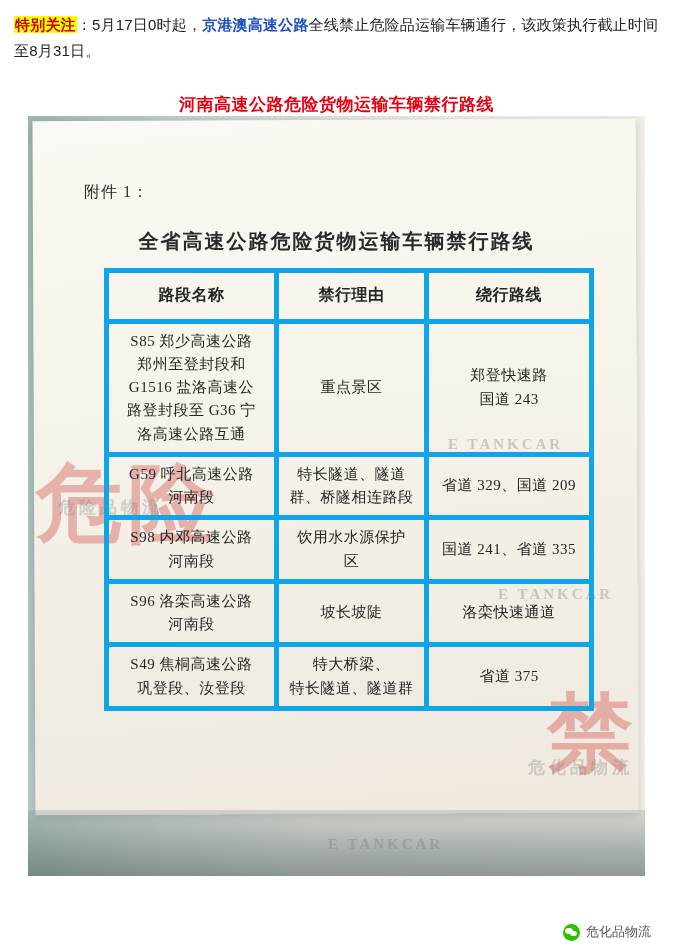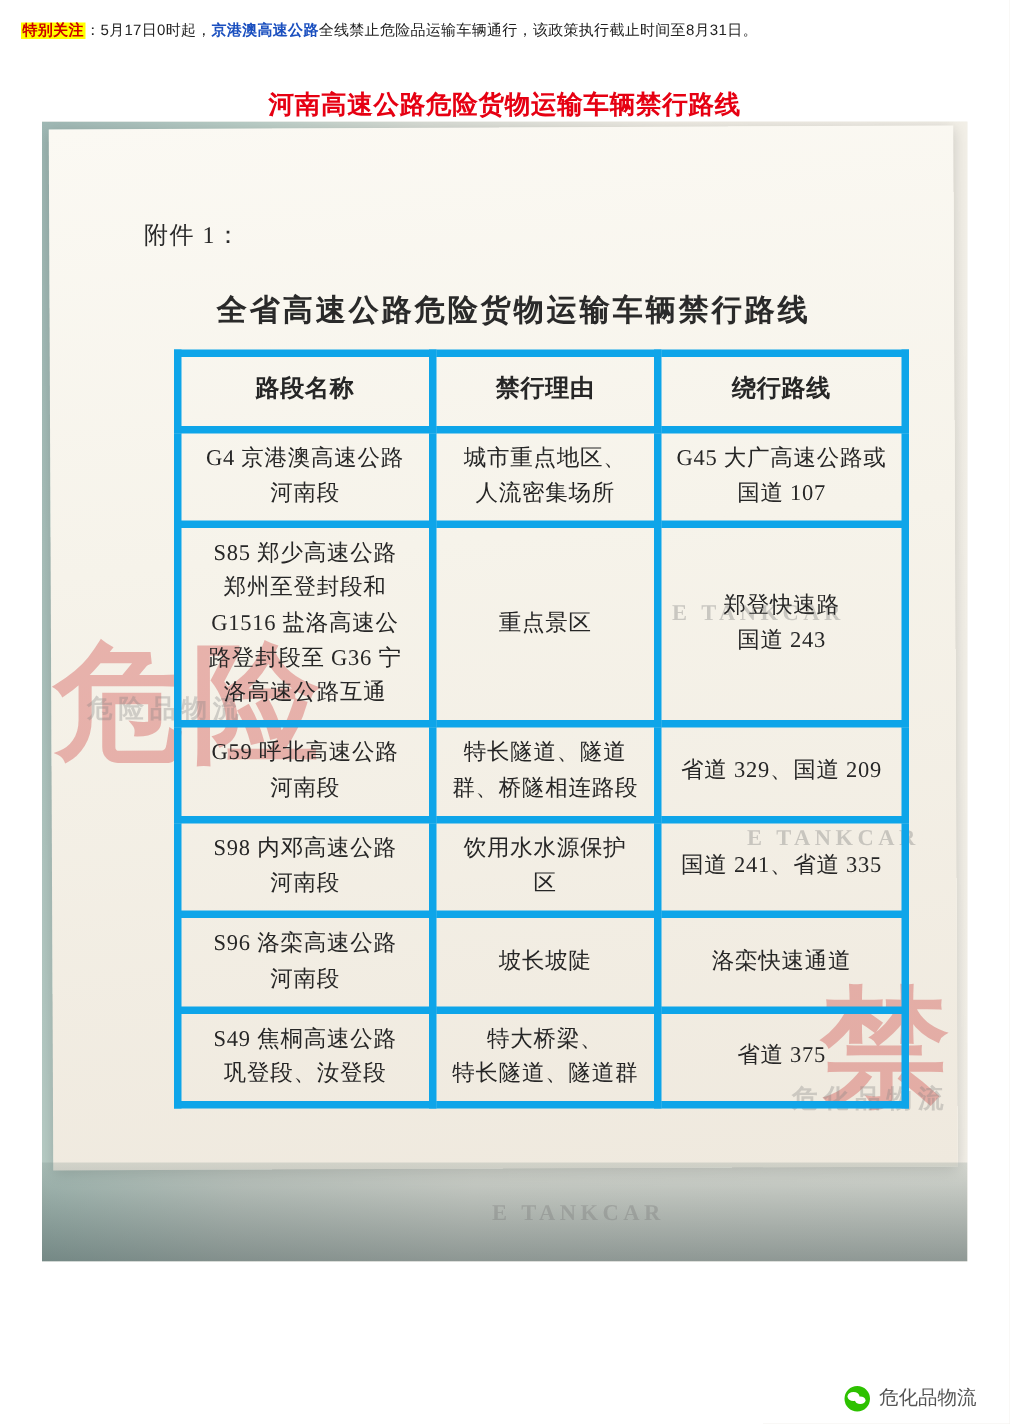--- a/index.html
+++ b/index.html
@@ -11,21 +11,21 @@
     height: 949px;
     background: #ffffff;
     font-family: "Liberation Sans", sans-serif;
     overflow: hidden;
     position: relative;
   }
 
   
   .notice {
     padding: 12px 14px 6px 14px;
-    font-size: 10px;
+    font-size: 15px;
     line-height: 1.75;
     color: #222222;
     letter-spacing: 0.2px;
   }
   .notice .highlight-box {
     background: #ffff00;
     color: #cc0000;
     font-weight: bold;
     padding: 0 1px;
   }
@@ -106,21 +106,20 @@
     pointer-events: none;
     white-space: nowrap;
   }
 
   
   .doc {
     position: absolute;
     left: 0; right: 0; top: 0; bottom: 0;
     font-family: "Liberation Serif", serif;
     color: #2a2a2a;
-    margin-left: 12px;
   }
   .attach-label {
     position: absolute;
     left: 56px;
     top: 66px;
     font-size: 16px;
     letter-spacing: 1px;
   }
   .doc-title {
     position: absolute;
@@ -230,25 +229,20 @@
         </colgroup>
       <thead>
         <tr>
           <th>路段名称</th>
           <th>禁行理由</th>
           <th>绕行路线</th>
         </tr>
       </thead>
       <tbody id="routes-body">
           <tr>
-            <td>G4 京港澳高速公路<br>河南段</td>
-            <td>城市重点地区、<br>人流密集场所</td>
-            <td>G45 大广高速公路或<br>国道 107</td>
-          </tr>
-          <tr>
             <td>S85 郑少高速公路<br>郑州至登封段和<br>G1516 盐洛高速公<br>路登封段至 G36 宁<br>洛高速公路互通</td>
             <td>重点景区</td>
             <td>郑登快速路<br>国道 243</td>
           </tr>
           <tr>
             <td>G59 呼北高速公路<br>河南段</td>
             <td>特长隧道、隧道<br>群、桥隧相连路段</td>
             <td>省道 329、国道 209</td>
           </tr>
           <tr>

